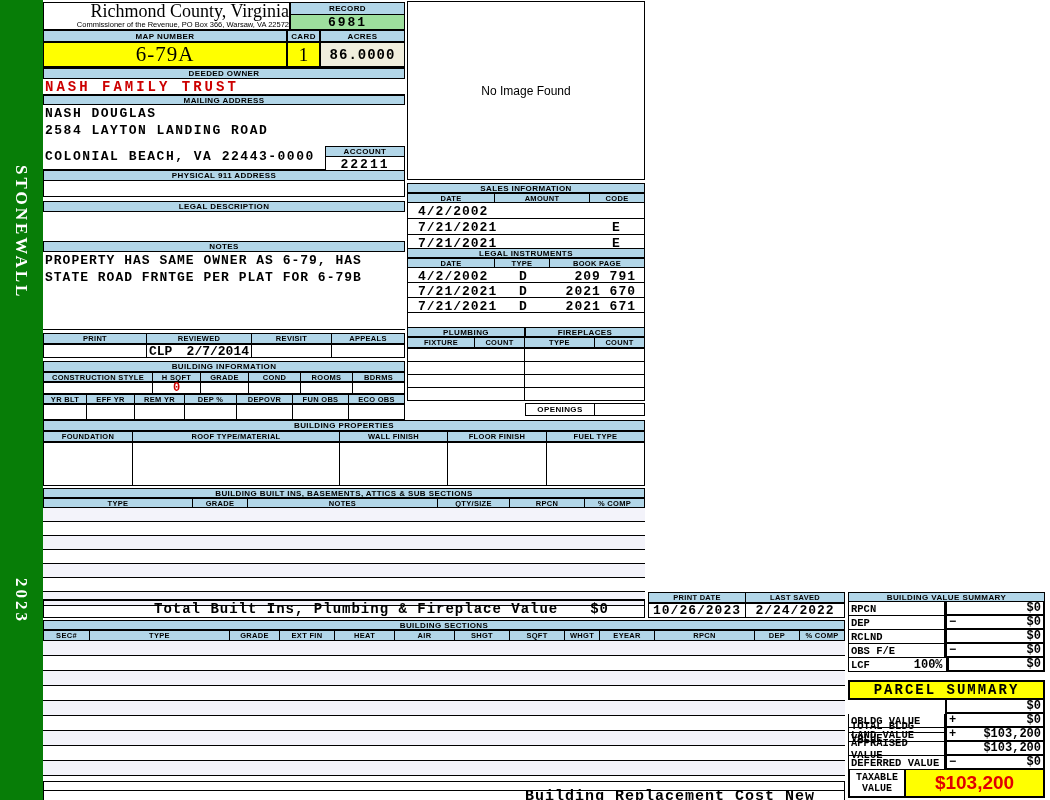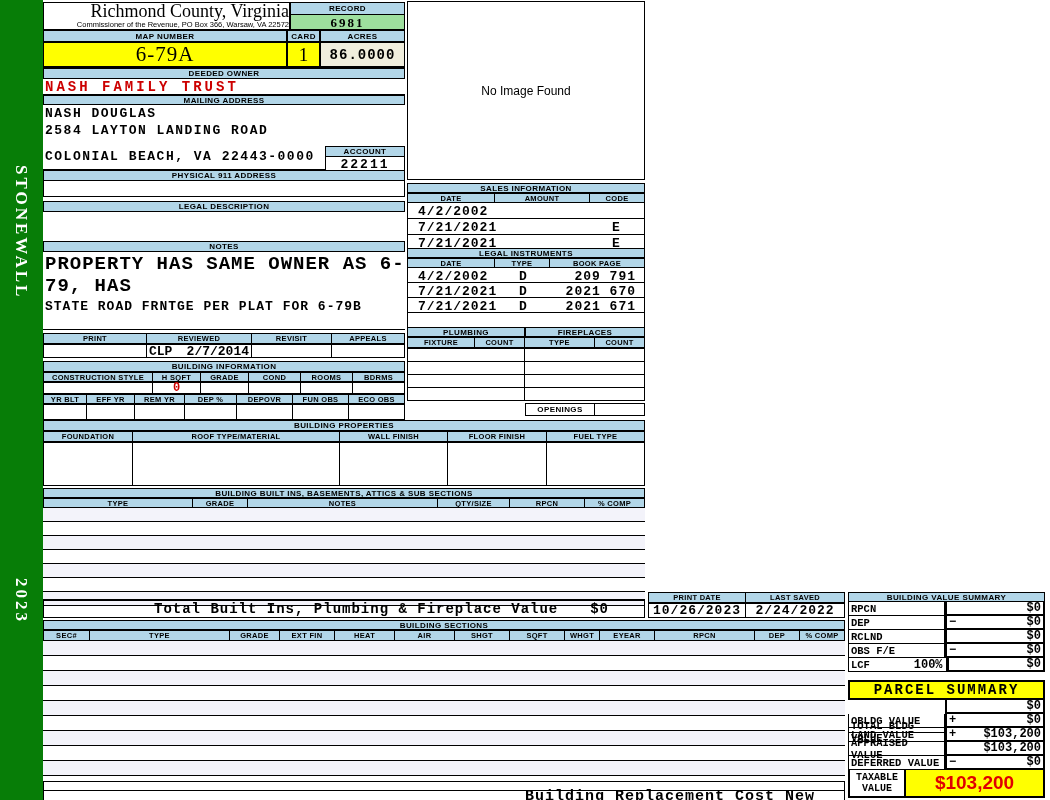--- a/index.html
+++ b/index.html
@@ -32,21 +32,21 @@
     <div class="green a" style="left:11px;top:578px;">2023</div>
   </div>
 
   <div class="a box" style="left:43px;top:2px;width:247px;height:28px;text-align:right;">
     <div style="font:18px 'Liberation Serif',serif;line-height:17px;">Richmond County, Virginia</div>
     <div style="font:7.5px 'Liberation Sans',sans-serif;">Commissioner of the Revenue, PO Box 366, Warsaw, VA 22572</div>
   </div>
 
   <div class="a hdr" style="left:290px;top:2px;width:115px;height:13px;">RECORD</div>
   <div class="a mono" style="left:290px;top:15px;width:115px;height:15px;background:#9edf9e;border:1px solid #000;border-top:none;
-       font-size:13px;text-align:center;letter-spacing:2px;font-family:Liberation Serif, serif;">6981</div>
+       font-size:13px;text-align:center;letter-spacing:2px;">6981</div>
 
   <div class="a hdr" style="left:43px;top:30px;width:244px;height:12px;">MAP NUMBER</div>
   <div class="a hdr" style="left:287px;top:30px;width:33px;height:12px;">CARD</div>
   <div class="a hdr" style="left:320px;top:30px;width:85px;height:12px;">ACRES</div>
 
   <div class="a" style="left:43px;top:42px;width:244px;height:26px;background:#ffff00;border:1px solid #000;border-bottom:2px solid #000;
        font:21px 'Liberation Serif',serif;display:flex;align-items:center;justify-content:center;letter-spacing:1px;">6-79A</div>
   <div class="a" style="left:287px;top:42px;width:33px;height:26px;background:#ffff00;border:1px solid #000;border-bottom:2px solid #000;
        font:19px 'Liberation Serif',serif;display:flex;align-items:center;justify-content:center;">1</div>
   <div class="a mono" style="left:320px;top:42px;width:85px;height:26px;background:#f0eedd;border:1px solid #000;border-bottom:2px solid #000;
@@ -66,21 +66,21 @@
   <div class="a mono box" style="left:325px;top:157px;width:80px;height:15px;border-top:none;font-size:13px;
        display:flex;align-items:center;justify-content:center;letter-spacing:2px;">22211</div>
 
   <div class="a hdr" style="left:43px;top:170px;width:362px;height:11px;">PHYSICAL 911 ADDRESS</div>
   <div class="a box" style="left:43px;top:181px;width:362px;height:16px;border-top:none;"></div>
 
   <div class="a hdr" style="left:43px;top:201px;width:362px;height:11px;">LEGAL DESCRIPTION</div>
 
   <div class="a hdr" style="left:43px;top:241px;width:362px;height:11px;">NOTES</div>
   <div class="a" style="left:43px;top:252px;width:362px;height:78px;border-bottom:1px solid #000;">
-    <div class="mono" style="font-size:19px;letter-spacing:1px;padding:1px 0 0 2px;">PROPERTY HAS SAME OWNER AS 6-79, HAS</div>
+    <div class="mono" style="font-size:13px;letter-spacing:1px;padding:1px 0 0 2px;">PROPERTY HAS SAME OWNER AS 6-79, HAS</div>
     <div class="mono" style="font-size:13px;letter-spacing:1px;padding:2px 0 0 2px;">STATE ROAD FRNTGE PER PLAT FOR 6-79B</div>
   </div>
 
   <div class="a row hcells" style="left:43px;top:333px;width:362px;height:11px;">
     <div style="width:104px;">PRINT</div>
     <div style="width:105px;">REVIEWED</div>
     <div style="width:80px;">REVISIT</div>
     <div style="width:73px;">APPEALS</div>
   </div>
   <div class="a row" style="left:43px;top:344px;width:362px;height:14px;">

